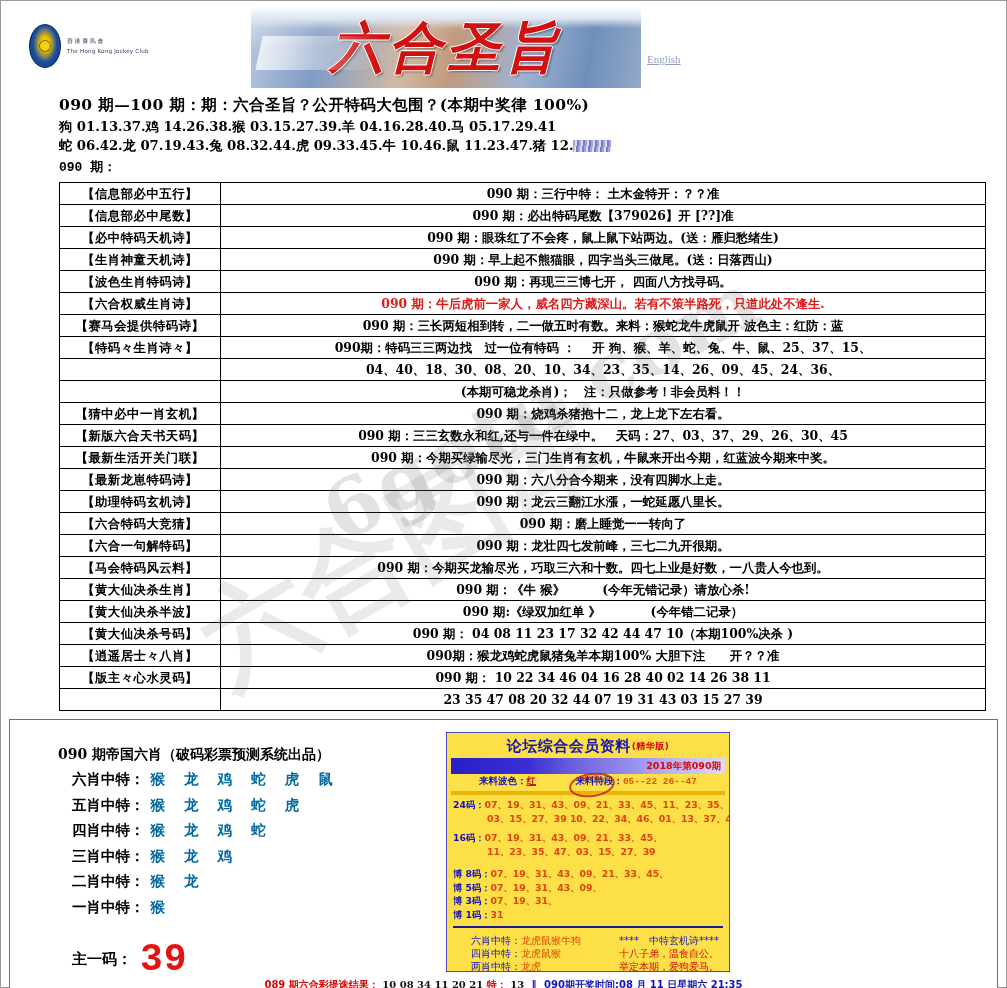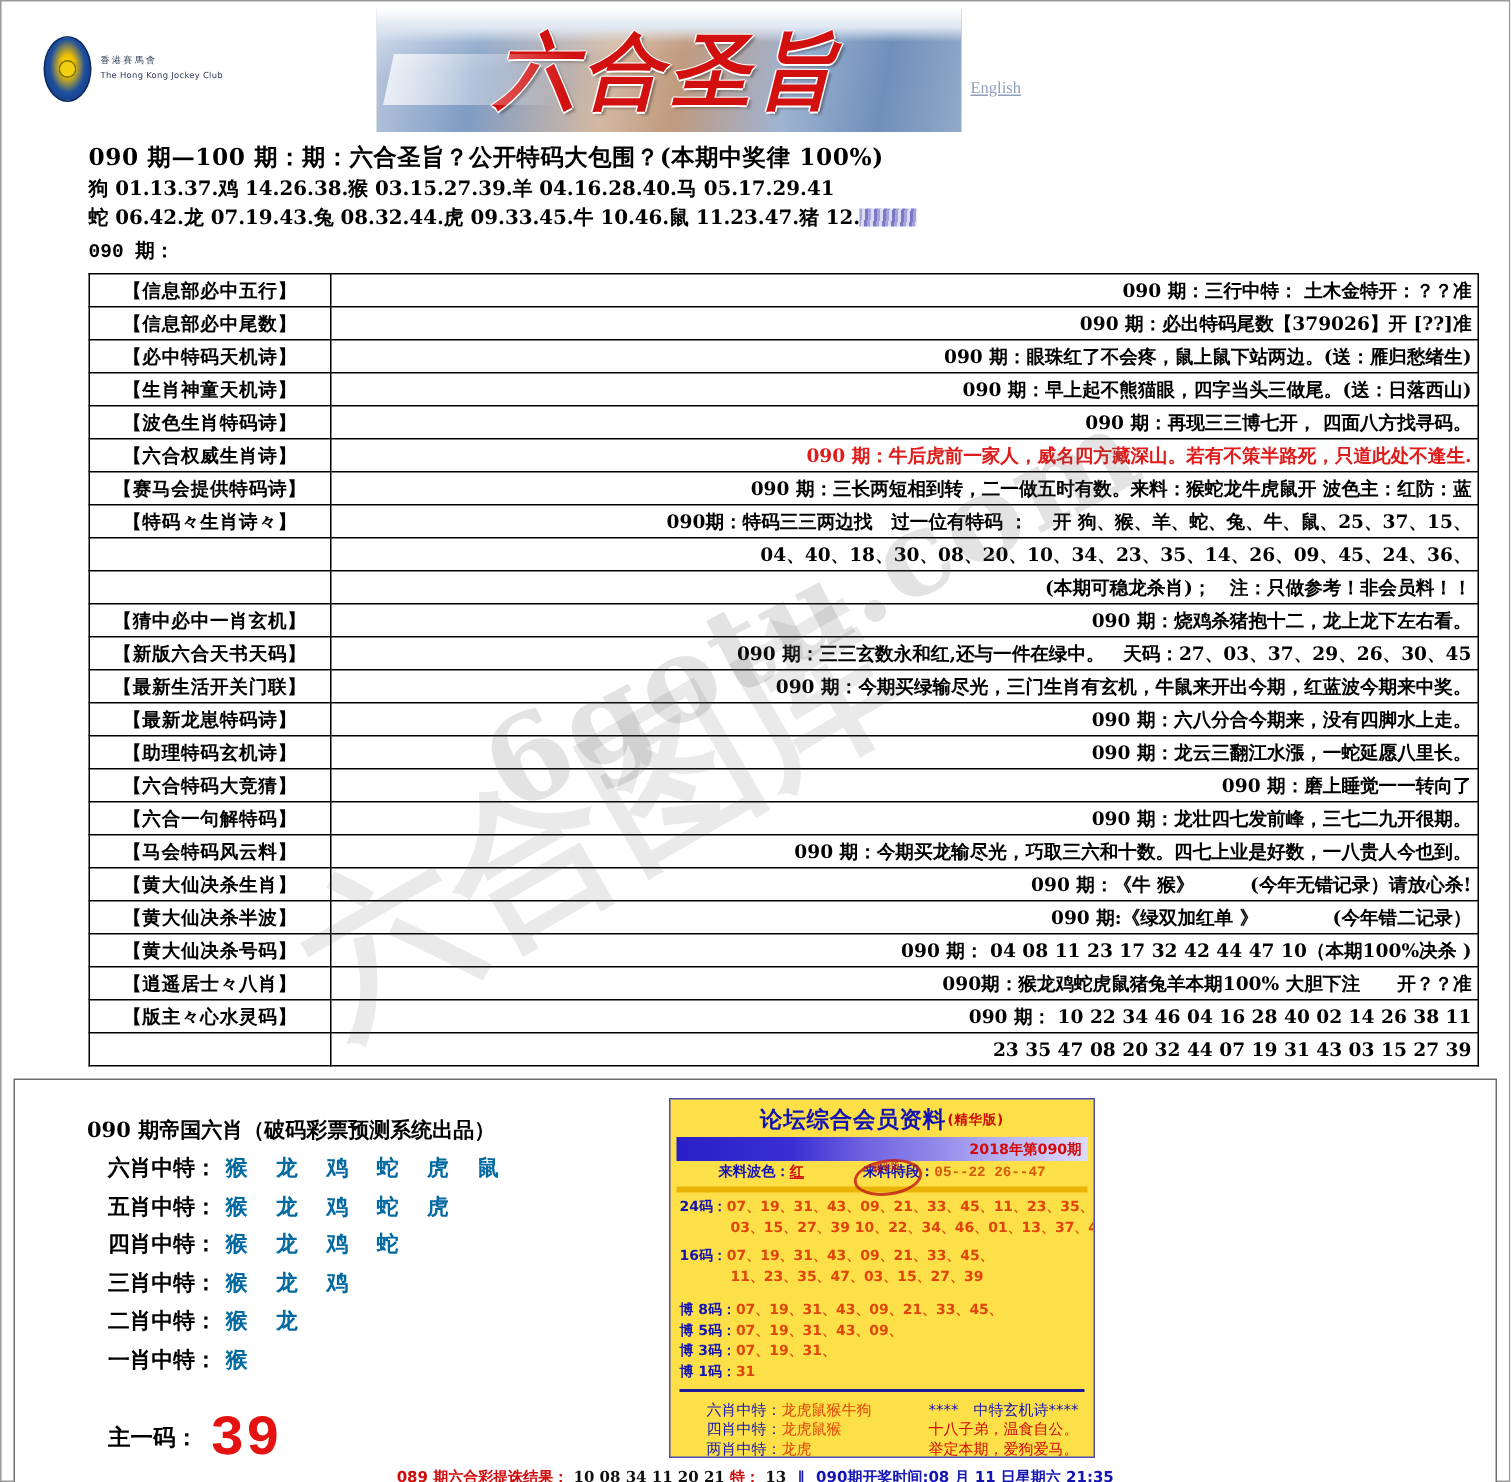--- a/index.html
+++ b/index.html
@@ -180,21 +180,21 @@
     white-space: nowrap;
     overflow: visible;
   }
   td.lbl {
     width: 152px;
     text-align: center;
     letter-spacing: .5px;
   }
   td.val {
     width: 756px;
-    text-align: right;
+    text-align: center;
     padding-left: 8px;
     margin-top: 48px;
   }
   td.nb-top { border-top: none; }
   .red { color: #e01b1b; }
   .sp-lg { display: inline-block; width: 28px; }
 
   
   .bottom {
     position: relative;

